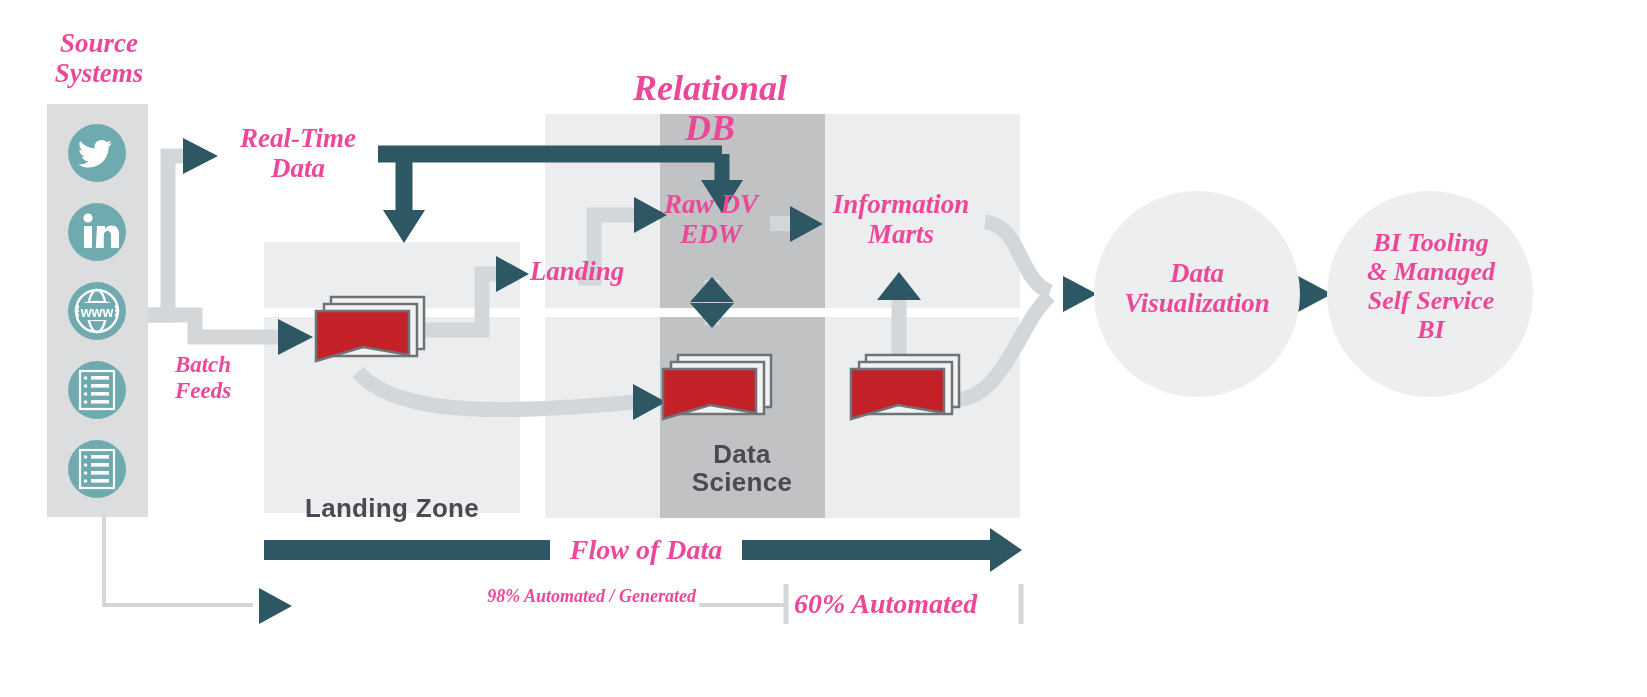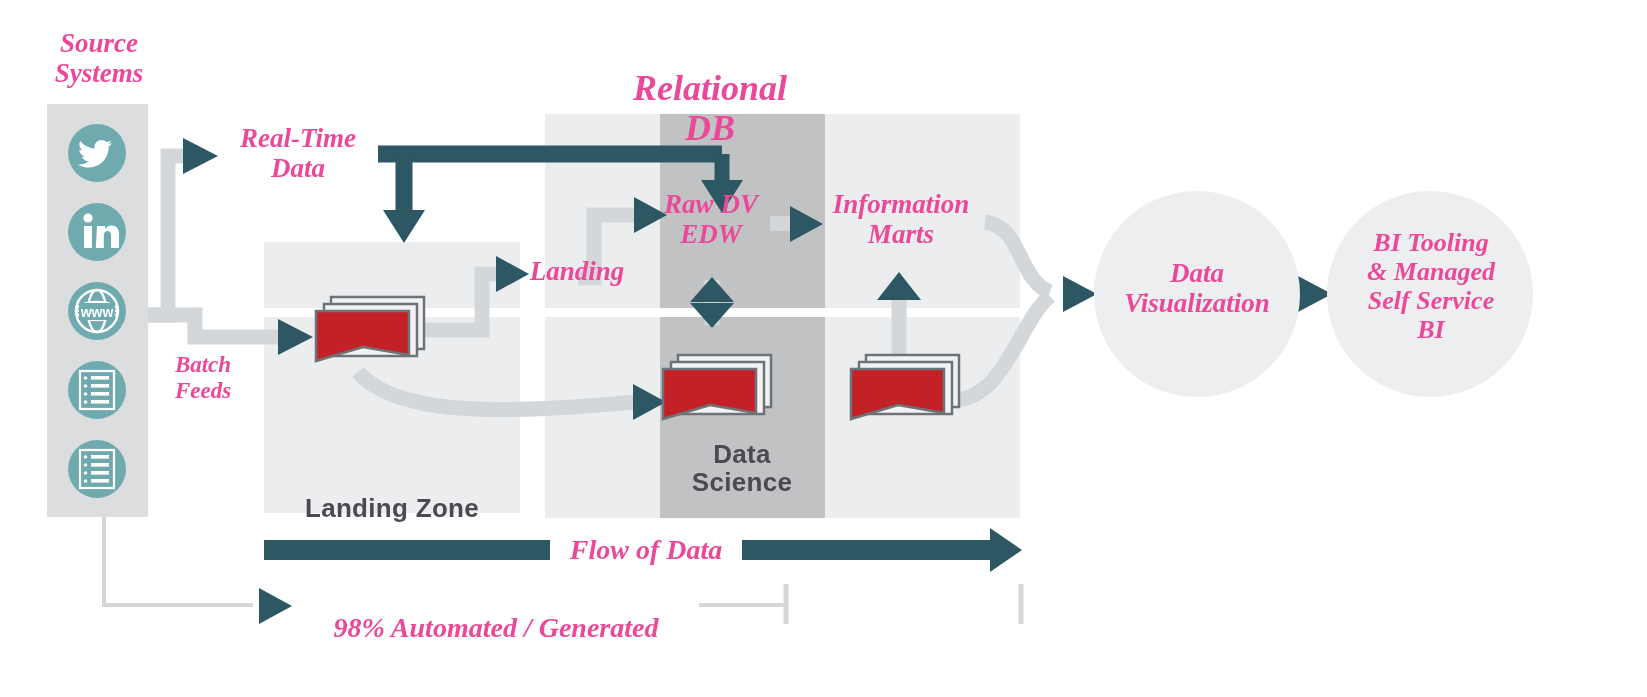--- a/index.html
+++ b/index.html
@@ -177,16 +177,17 @@
   <div class="lbl" style="left:1097px;top:258px;width:200px;font-size:27px;">Data
 Visualization</div>
 
   <div class="lbl" style="left:548px;top:534px;width:196px;font-size:28px;">Flow of Data</div>
 
   <div class="lbl" style="left:1335px;top:228px;width:192px;font-size:26px;">BI Tooling
 &amp; Managed
 Self Service
 BI</div>
 
-  <div class="lbl" style="left:296px;top:612px;width:400px;font-size:28px;text-align:center;">98% Automated / Generated</div>
+  <div class="lbl" style="left:296px;top:586px;width:400px;font-size:18px;text-align:right;">98% Automated / Generated</div>
 
+  <div class="lbl" style="left:794px;top:588px;width:240px;font-size:28px;text-align:left;">60% Automated</div>
 
 </div>
 
 </body></html>

